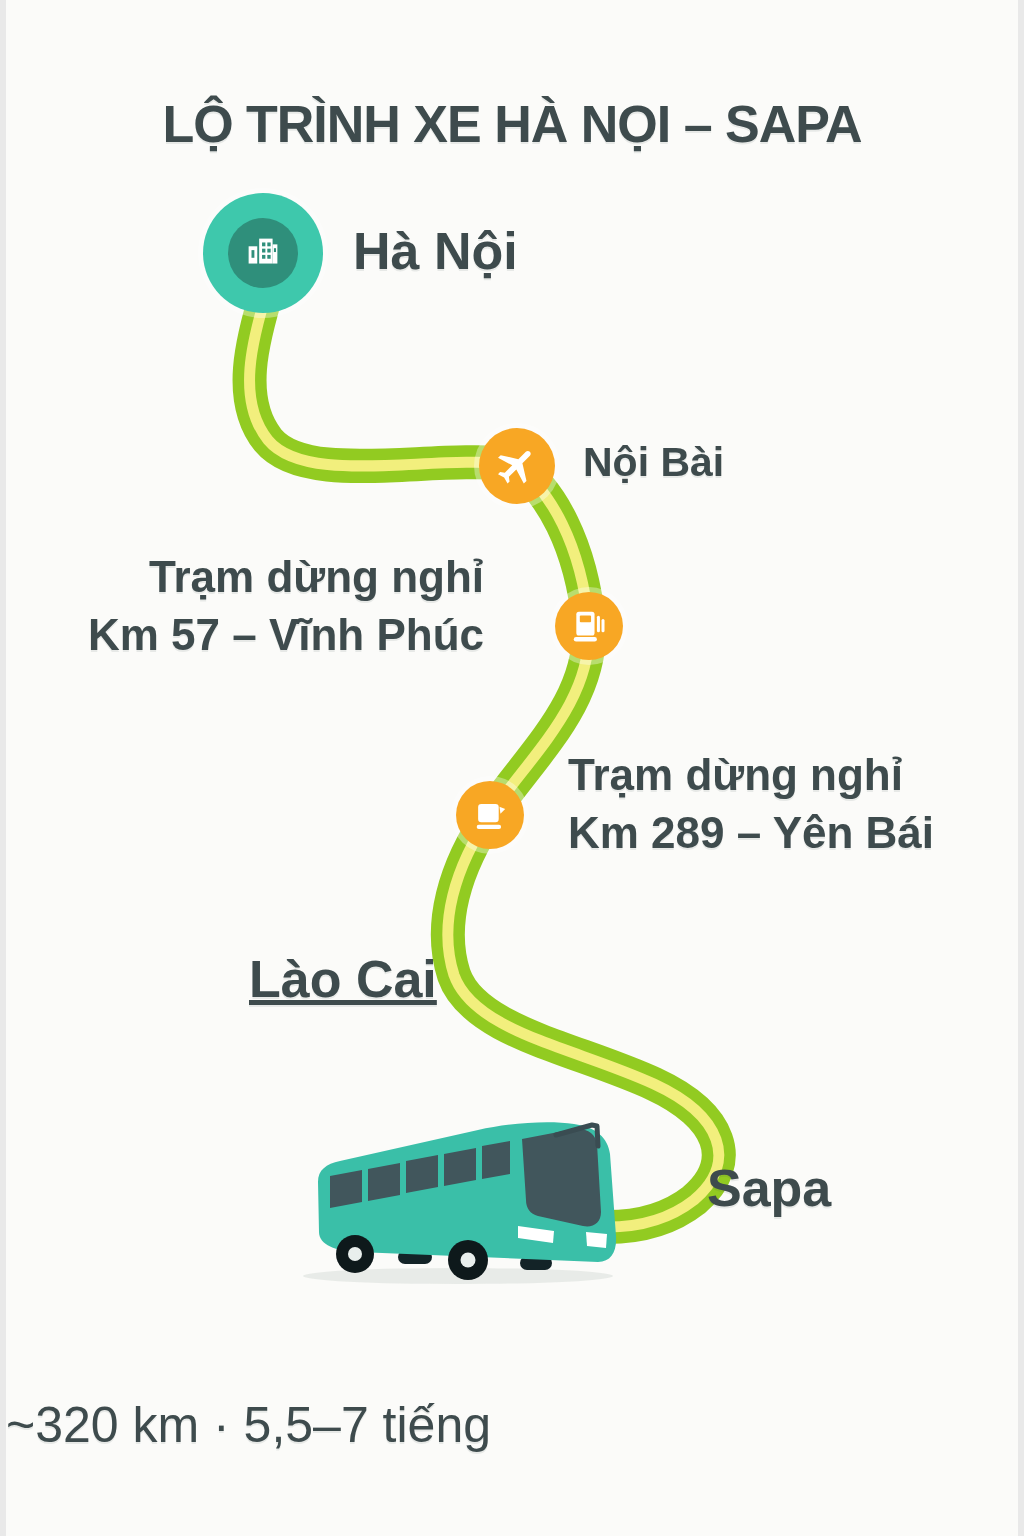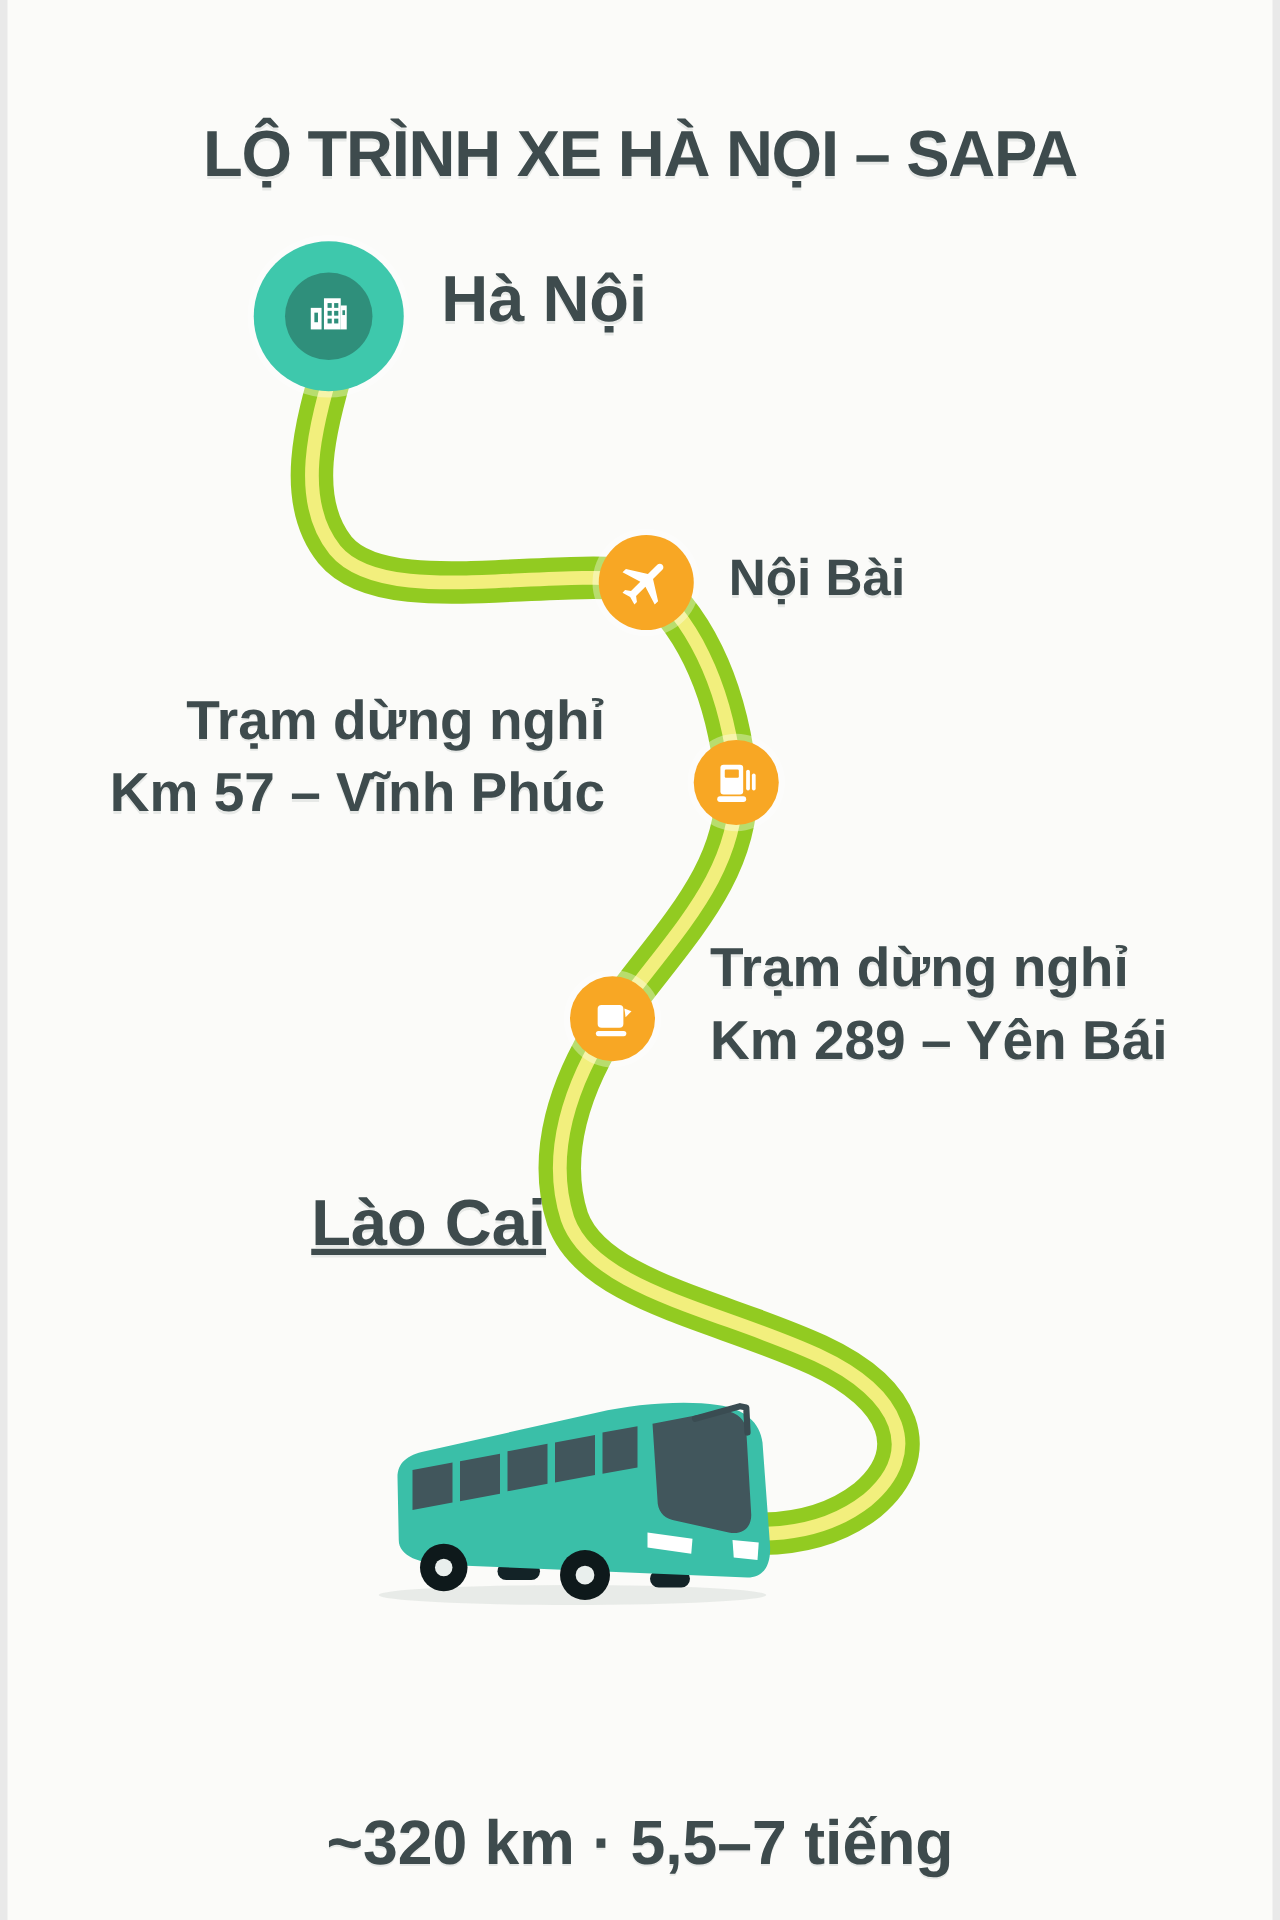--- a/index.html
+++ b/index.html
@@ -29,29 +29,29 @@
   }
   .node-hanoi{left:197px;top:193px;width:120px;height:120px;}
   .node-hanoi .node-inner{width:70px;height:70px;}
   .node-noibai{left:473px;top:428px;width:76px;height:76px;}
   .node-fuel{left:549px;top:592px;width:68px;height:68px;}
   .node-coffee{left:450px;top:781px;width:68px;height:68px;}
   .label{
     position:absolute;z-index:4;font-weight:700;line-height:1.05;
     text-shadow:0 2px 0 rgba(62,75,77,0.10);white-space:nowrap;
   }
-  .label-hanoi{left:347px;top:213px;font-size:52px;}
+  .label-hanoi{left:347px;top:224px;font-size:52px;}
   .label-noibai{left:577px;top:441px;font-size:41px;}
   .label-km57{right:534px;top:548px;font-size:44px;line-height:58px;text-align:right;}
   .label-km157{left:562px;top:746px;font-size:44px;line-height:58px;}
   .label-laocai{left:243px;top:952px;font-size:52px;text-decoration:underline;}
   .label-sapa{left:701px;top:1161px;font-size:52px;}
   .footer{
-    position:absolute;top:1445px;left:0;width:100%;z-index:4;
-    text-align:center;font-size:50px;font-weight:700;
+    position:absolute;top:1396px;left:0;width:100%;z-index:4;
+    font-size:50px;font-weight:400;
     text-shadow:0 2px 0 rgba(62,75,77,0.10);
   }
   .bus-svg{position:absolute;left:292px;top:1104px;z-index:3;}
   
   .w{fill:#FFFFFF;}
   .win-cut{fill:var(--orange,#F8A724);}
   .b-cut{fill:var(--teal-dark,#2F8F7B);}
   .bus-body{fill:var(--bus-body,#3ABFA8);}
   .bus-dark{fill:var(--bus-dark,#41565C);}
   .bus-stub{fill:#132327;}
@@ -137,20 +137,21 @@
     <div>Trạm dừng nghỉ</div>
     <div>Km 57 – Vĩnh Phúc</div>
   </div>
 
   <div class="label label-km157">
     <div>Trạm dừng nghỉ</div>
     <div>Km 289 – Yên Bái</div>
   </div>
 
   <div class="label label-laocai">Lào Cai</div>
+  <div class="label label-sapa">Sapa</div>
 
   <svg class="bus-svg" width="350" height="190" viewBox="0 0 350 190" aria-hidden="true">
     <ellipse class="bus-shadow" cx="160" cy="172" rx="155" ry="8"></ellipse>
     <rect class="bus-stub" x="100" y="146" width="34" height="14" rx="7"></rect>
     <rect class="bus-stub" x="222" y="152" width="32" height="14" rx="7"></rect>
     <path class="bus-body" d="M 20 78
              C 20 66 28 60 42 57
              L 180 26
              C 210 19 250 16 276 20
              C 298 23 310 34 312 50

